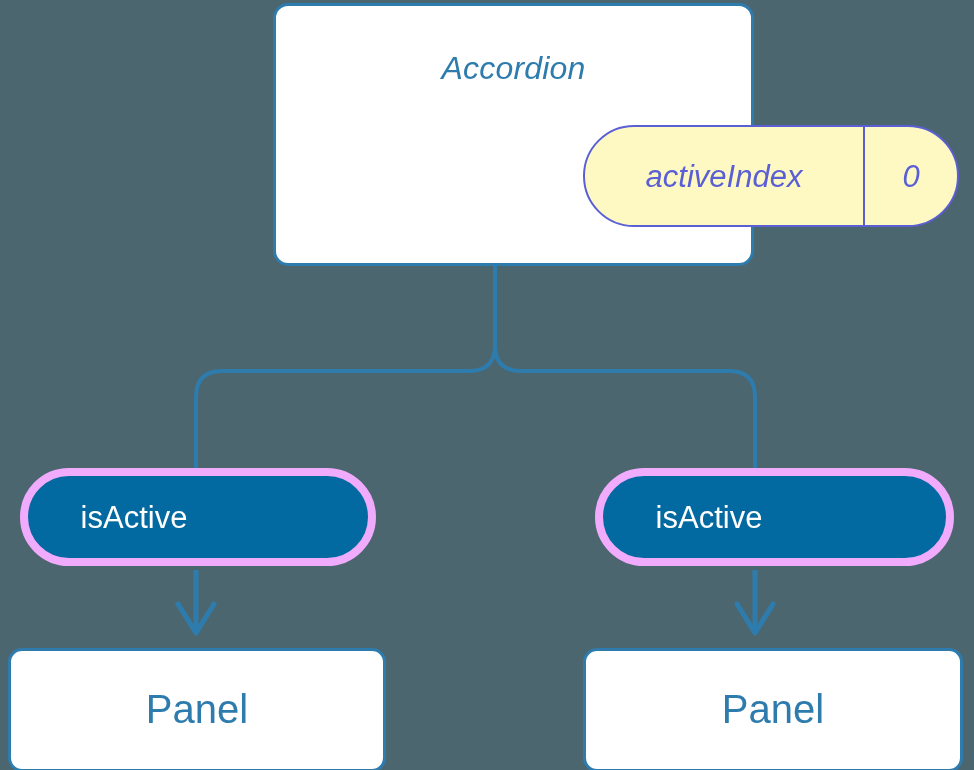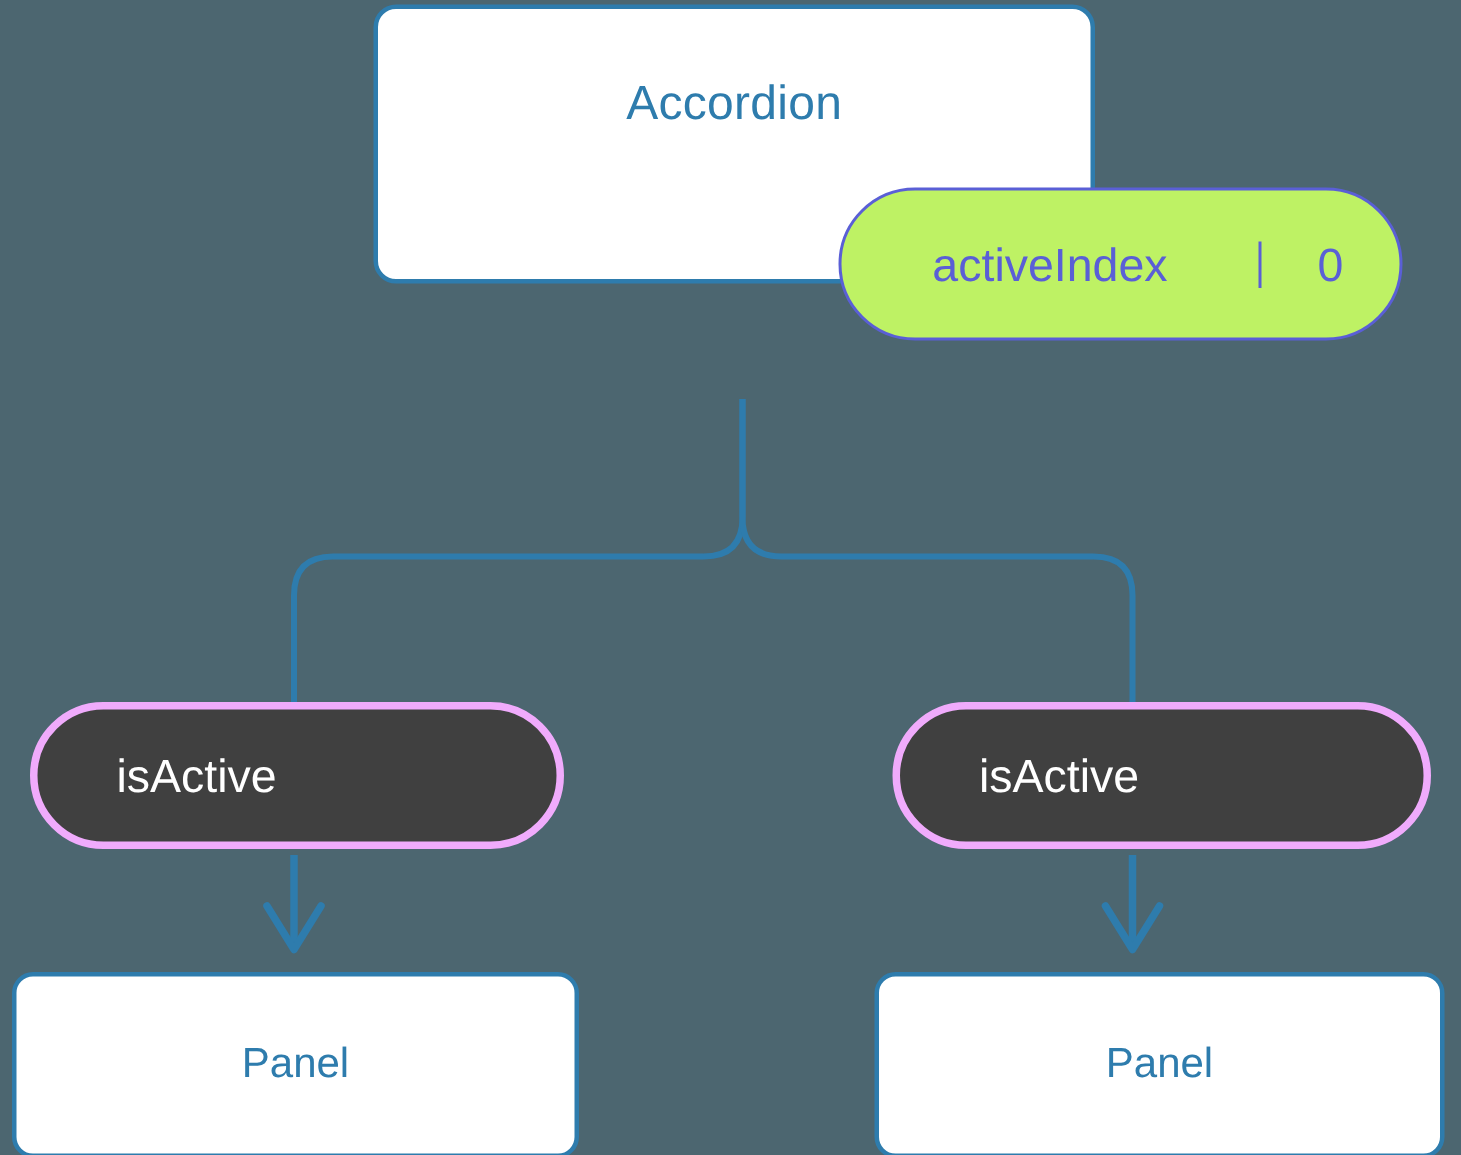--- a/index.html
+++ b/index.html
@@ -29,24 +29,25 @@
 
   
   .card {
     position: absolute;
     background: #ffffff;
     border: 3px solid #2e7cad;
     border-radius: 15px;
     box-sizing: border-box;
   }
   #accordion-card {
-    left: 249px;
+    left: 273px;
     top: 3px;
     width: 481px;
-    height: 186px;
+    height: 263px;
+    font-style: italic;
   }
   #accordion-title {
     position: absolute;
     left: 0;
     right: 0;
     top: 46px;
     text-align: center;
     font-size: 32px;
     color: #2e7cad;
     letter-spacing: 0.2px;
@@ -67,36 +68,35 @@
     display: flex;
     align-items: center;
     justify-content: center;
     box-sizing: border-box;
     line-height: 1;
   }
 
   
   .pill.outline {
     border: 2px solid #5a5fd6;
-    background: #bef264;
-    align-items: center;
+    background: #fef9c3;
   }
   .pill.outline .pill-key,
   .pill.outline .pill-val {
     color: #5a5fd6;
     font-size: 31px;
   }
   .pill.outline .pill-val {
     border-left: 2px solid #5a5fd6;
   }
 
   
   .pill.filled {
-    border: 5px solid #f0abfc;
-    background: #404040;
+    border: 8px solid #f0abfc;
+    background: #0369a1;
   }
   .pill.filled .pill-key,
   .pill.filled .pill-val {
     color: #ffffff;
     font-size: 31px;
   }
   .pill.filled .pill-val {
     border-left: 3px solid #ffffff;
   }
 
@@ -132,21 +132,21 @@
     position: absolute;
     background: #ffffff;
     border: 3px solid #2e7cad;
     border-radius: 14px;
     box-sizing: border-box;
     display: flex;
     align-items: center;
     justify-content: center;
   }
   .panel-box .panel-label {
-    font-size: 28px;
+    font-size: 40px;
     color: #2e7cad;
     line-height: 1;
     margin-top: -2px;
   }
   #panel-left {
     left: 8px;
     top: 648px;
     width: 378px;
     height: 124px;
   }

